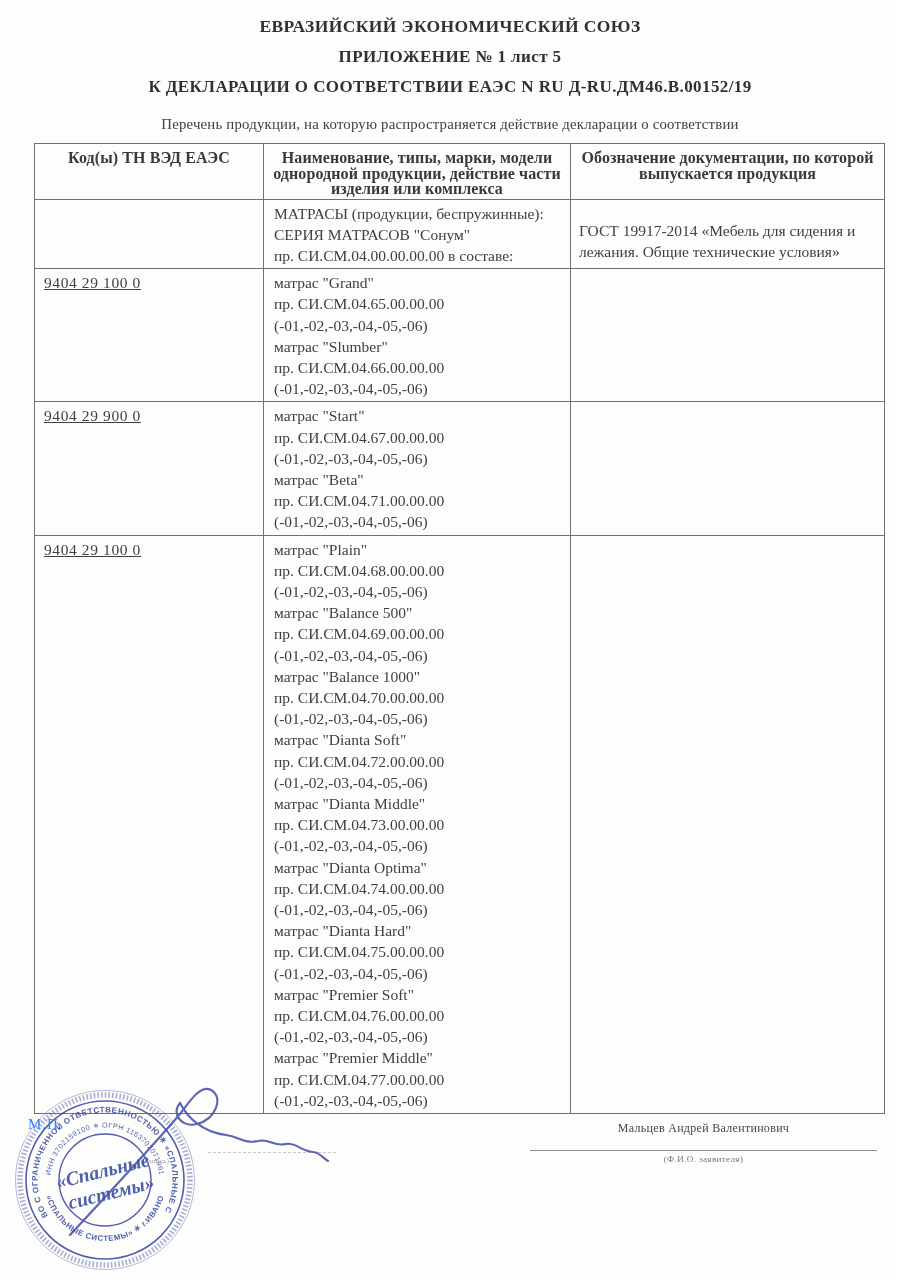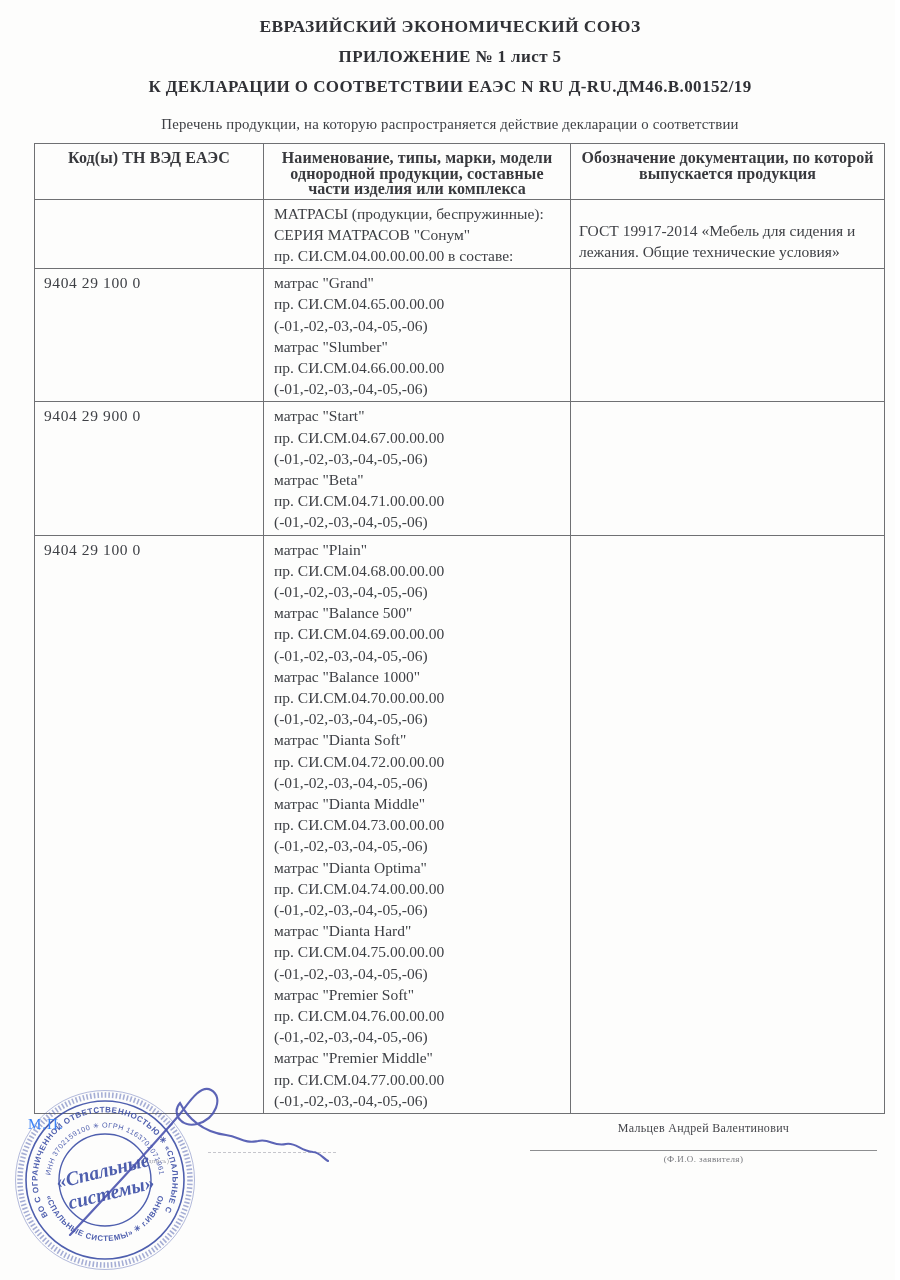--- a/index.html
+++ b/index.html
@@ -36,21 +36,21 @@
     vertical-align:top;
     overflow:hidden;
   }
   thead tr{height:55px;}
   th{
     font-size:16px;font-weight:bold;color:#38393d;
     text-align:center;padding:6px 8px 2px 8px;line-height:15.5px;
     letter-spacing:.1px;
   }
   td{font-size:15.5px;line-height:21.2px;color:#3e4045;}
-  td.code-cell{padding:3px 6px 2px 9px;letter-spacing:.6px;}
+  td.code-cell{padding:3px 6px 2px 9px;letter-spacing:.6px;text-decoration:underline;}
   td.prod-cell{padding:3px 4px 2px 10px;}
   td.doc-cell{padding:20px 4px 2px 8px;}
   .pline{white-space:nowrap;}
   tbody tr:nth-child(1){height:67px;}
   tbody tr:nth-child(2){height:126px;}
   tbody tr:nth-child(3){height:127px;}
   tbody tr:nth-child(4){height:577px;}
 
   
   .mp-label{
@@ -93,21 +93,21 @@
 
   <table class="products">
     <colgroup>
       <col style="width:229px">
         <col style="width:307px">
         <col style="width:314px">
     </colgroup>
     <thead>
       <tr>
         <th>Код(ы) ТН ВЭД ЕАЭС</th>
-        <th>Наименование, типы, марки, модели однородной продукции, составные части изделия или комплекса</th>
+        <th>Наименование, типы, марки, модели однородной продукции, действие части изделия или комплекса</th>
         <th>Обозначение документации, по которой выпускается продукция</th>
       </tr>
     </thead>
     <tbody>
         <tr>
           <td class="code-cell"></td>
           <td class="prod-cell">
             <div class="pline">МАТРАСЫ (продукции, беспружинные):</div>
             <div class="pline">СЕРИЯ МАТРАСОВ "Сонум"</div>
             <div class="pline">пр. СИ.СМ.04.00.00.00.00 в составе:</div>

